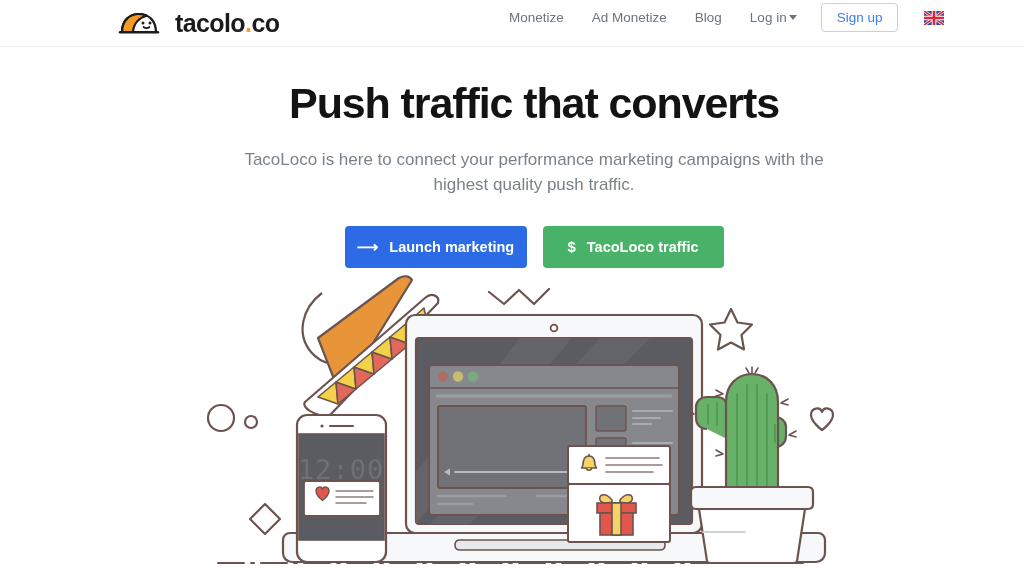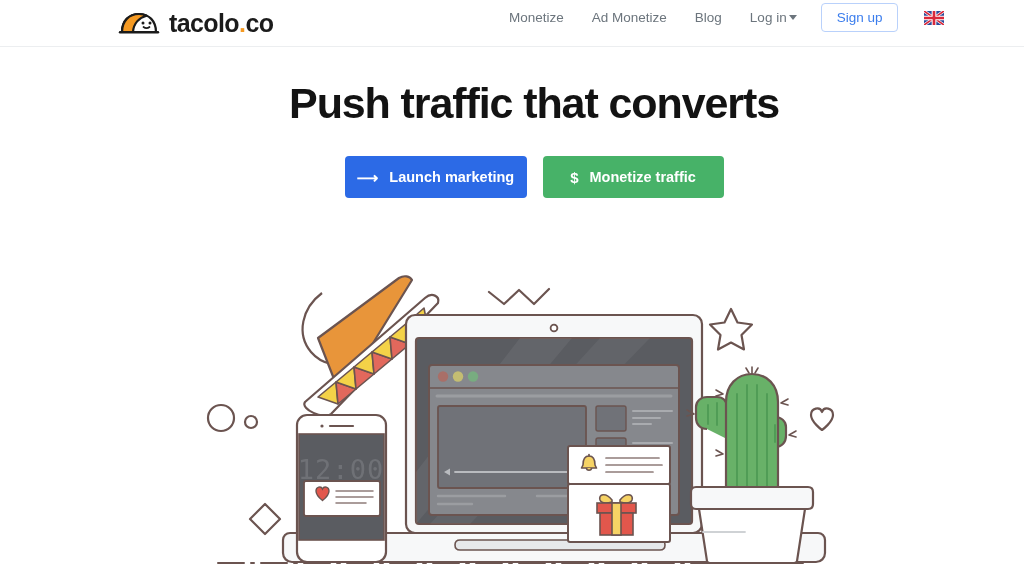--- a/index.html
+++ b/index.html
@@ -15,21 +15,21 @@
     position: relative;
     height: 47px;
     background: #ffffff;
     border-bottom: 1px solid #eceef0;
     display: flex;
     align-items: center;
   }
   .logo {
     position: absolute;
     left: 118px; top: 7px;
-    display: flex; align-items: center; gap: 7px;
+    display: flex; align-items: center; gap: 13px;
     height: 32px;
   }
   .logo-mark { width: 44px; height: 28px; display: block; }
   .logo-text {
     font-size: 25px;
     font-weight: bold;
     color: #1b1b1b;
     letter-spacing: -0.6px;
     line-height: 1;
     white-space: nowrap;
@@ -166,29 +166,30 @@
         <path d="M0 0 L60 42 M60 0 L0 42" stroke="#d8283b" stroke-width="5"></path>
         <path d="M30 0 V42 M0 21 H60" stroke="#fff" stroke-width="14"></path>
         <path d="M30 0 V42 M0 21 H60" stroke="#d8283b" stroke-width="8"></path>
       </svg>
     </button>
   </nav>
 </div>
 
 <section class="hero">
   <h1 class="headline">Push traffic that converts</h1>
+  <p class="subtitle">TacoLoco is here to connect your performance marketing campaigns with the highest quality push traffic.</p>
 
   <div class="cta-row">
     <button class="cta cta-primary">
       <span class="cta-icon">⟶</span>
       <span>Launch marketing</span>
     </button>
     <button class="cta cta-secondary">
       <span class="cta-icon">$</span>
-      <span>Monetize traffic</span>
+      <span>TacoLoco traffic</span>
     </button>
   </div>
 </section>
 
 <div class="illustration">
 <svg width="1024" height="310" viewBox="0 0 1024 310">
   <g fill="none" stroke="#6b5450" stroke-width="2.2" stroke-linejoin="round" stroke-linecap="round">
 
     <circle cx="221" cy="146" r="13"></circle>
     <circle cx="251" cy="150" r="6"></circle>

